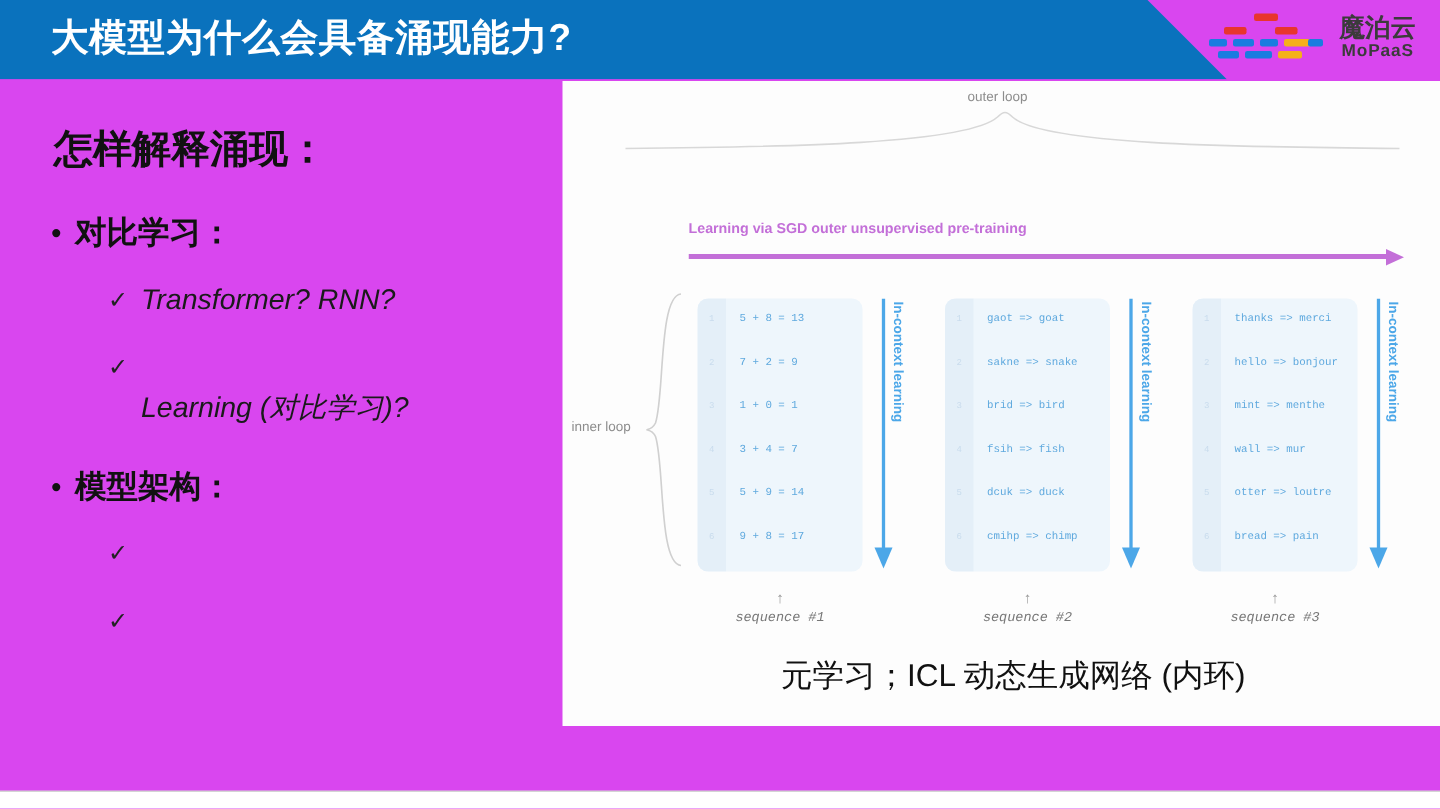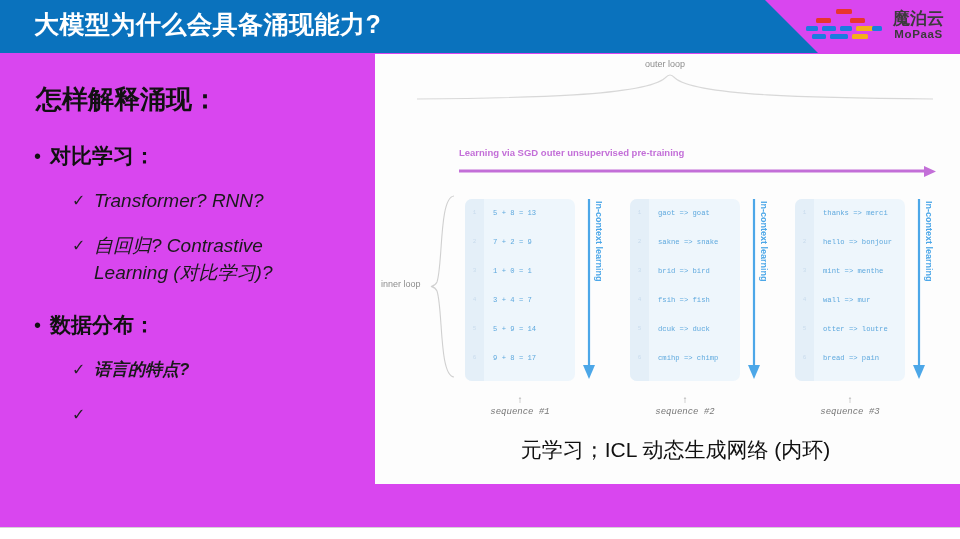--- a/index.html
+++ b/index.html
@@ -306,33 +306,32 @@
     </div>
 
     <div class="bullet-l2">
       <span class="tick">✓</span>
       <span class="txt">Transformer? RNN?</span>
     </div>
 
     <div class="bullet-l2">
       <span class="tick">✓</span>
       <span class="txt">
-        <span>自回归? Contrastive</span><br>
+        <br>
         <span>Learning (对比学习)?</span>
       </span>
     </div>
 
     <div class="bullet-l1">
       <span class="dot">•</span>
-      <span class="txt">数据分布：</span>
+      <span class="txt">模型架构：</span>
     </div>
 
     <div class="bullet-l2 cnb">
       <span class="tick">✓</span>
-      <span class="txt">语言的特点?</span>
     </div>
 
     <div class="bullet-l2 cnb">
       <span class="tick">✓</span>
     </div>
   </div>
 
   <div class="figure">
 
     <div class="fig-label" style="left:290px; top:5px; transform:translateX(-50%);">outer loop</div>

